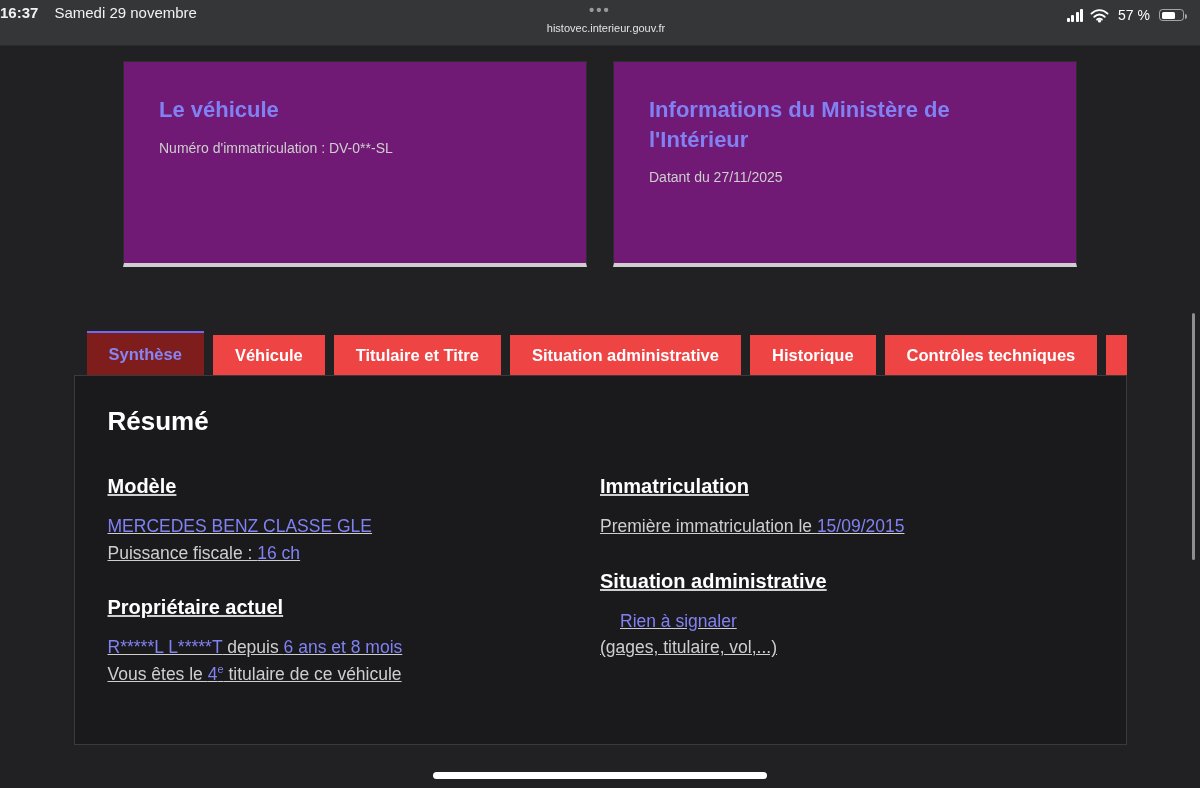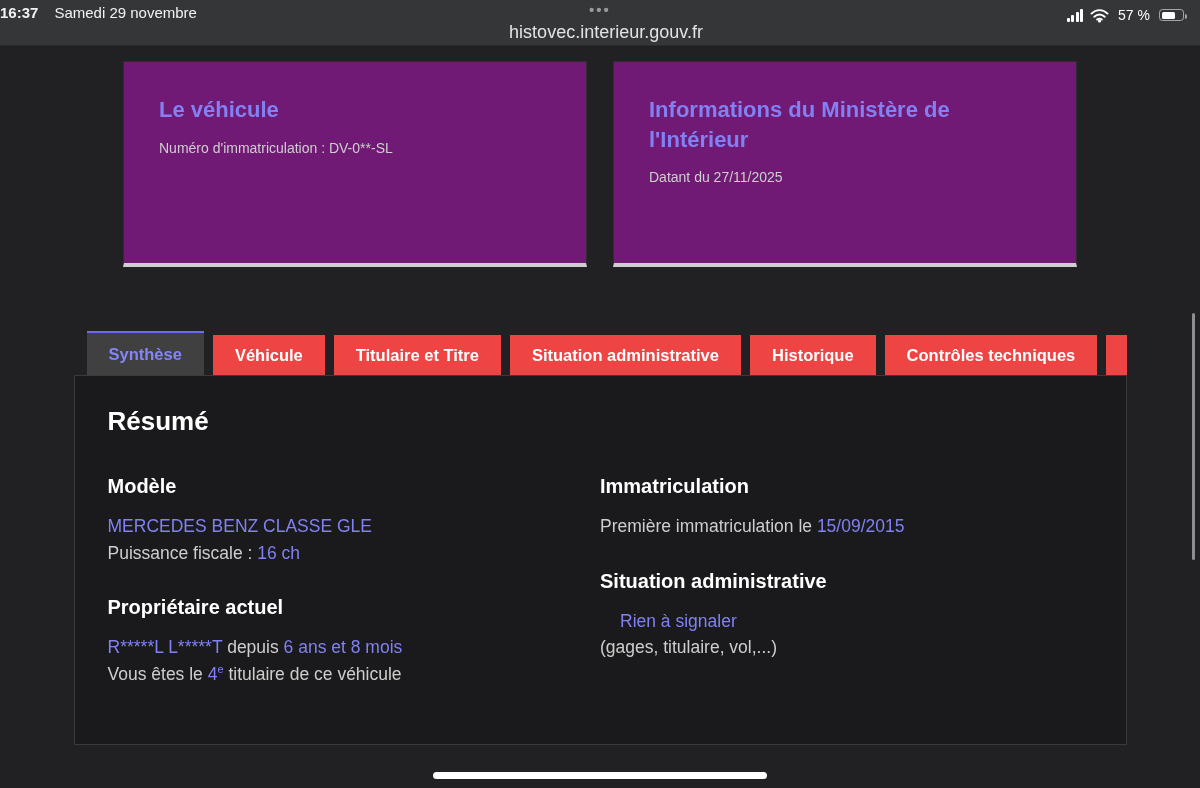--- a/index.html
+++ b/index.html
@@ -26,21 +26,21 @@
   }
   .sb-time { font-weight:700; }
   .sb-date { font-weight:500; }
   .sb-center-dots {
     position:absolute; left:0; right:0; top:1px;
     text-align:center; color:#98989d; font-size:15px;
     letter-spacing:2px; font-weight:700; cursor:pointer;
   }
   .sb-url {
     position:absolute; left:12px; right:0; top:22px;
-    text-align:center; color:#e3e3e5; font-size:18px;
+    text-align:center; color:#e3e3e5; font-size:11px;
   }
   .sb-right {
     position:absolute; right:16px; top:7px;
     display:flex; align-items:center; gap:7px;
   }
   .cell-bars { display:flex; align-items:flex-end; gap:1.5px; height:13px; }
   .cell-bars i { display:block; width:3px; background:#fff; border-radius:1px; }
   .cell-bars i:nth-child(1){height:4px;} .cell-bars i:nth-child(2){height:7px;}
   .cell-bars i:nth-child(3){height:10px;} .cell-bars i:nth-child(4){height:13px;}
   .batt-pct { font-size:14px; color:#fff; margin-left:2px; }
@@ -80,37 +80,37 @@
   .tab {
     flex:0 0 auto; height:40px;
     display:flex; align-items:center;
     padding:0 22px;
     background:#ef4444; color:#fff;
     font-size:16.5px; font-weight:700;
     border:none; cursor:pointer;
     font-family:"Liberation Sans", sans-serif;
   }
   .tab.active {
-    height:45px; background:#404040; color:#8585f6;
+    height:45px; background:#7f1d1d; color:#8585f6;
     border-top:2px solid #6a6af4;
     margin-bottom:-1px;
   }
   .panel {
     background:#1a1a1c;
     border:1px solid #3a3a3c;
     height:370px;
     padding:30px 33px;
     color:#cecece;
   }
   .panel h1 {
     margin:0 0 38px; color:#fff;
     font-size:26px; font-weight:700;
   }
   .cols { display:flex; }
-  .col { width:50%; padding-right:30px; }
+  .col { width:50%; padding-right:30px;text-decoration:underline; }
   .section h2 {
     margin:0 0 15px; color:#fff;
     font-size:20px; font-weight:700;
   }
   .section { margin-bottom:0; }
   .section + .section { margin-top:30px; }
   .line { font-size:17.5px; line-height:1.52; color:#cecece; }
   .accent { color:#8181f4; }
   .indent { padding-left:20px; }
   sup.accent { font-size:11px; }

